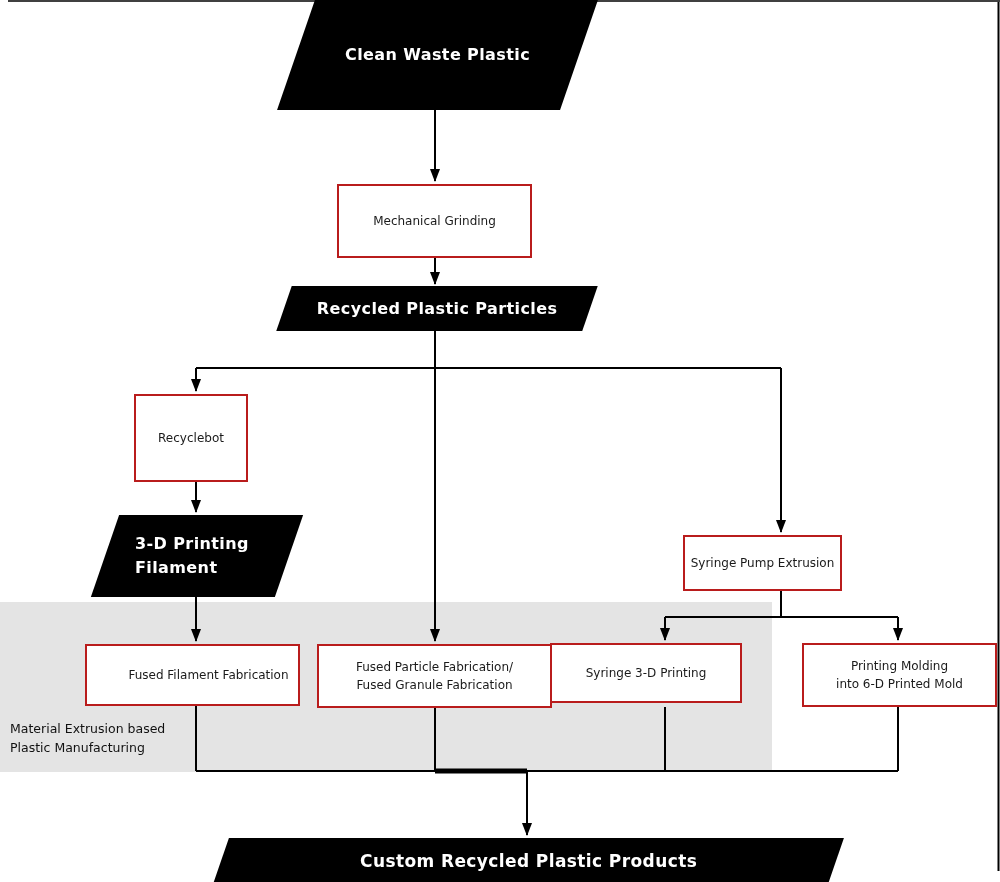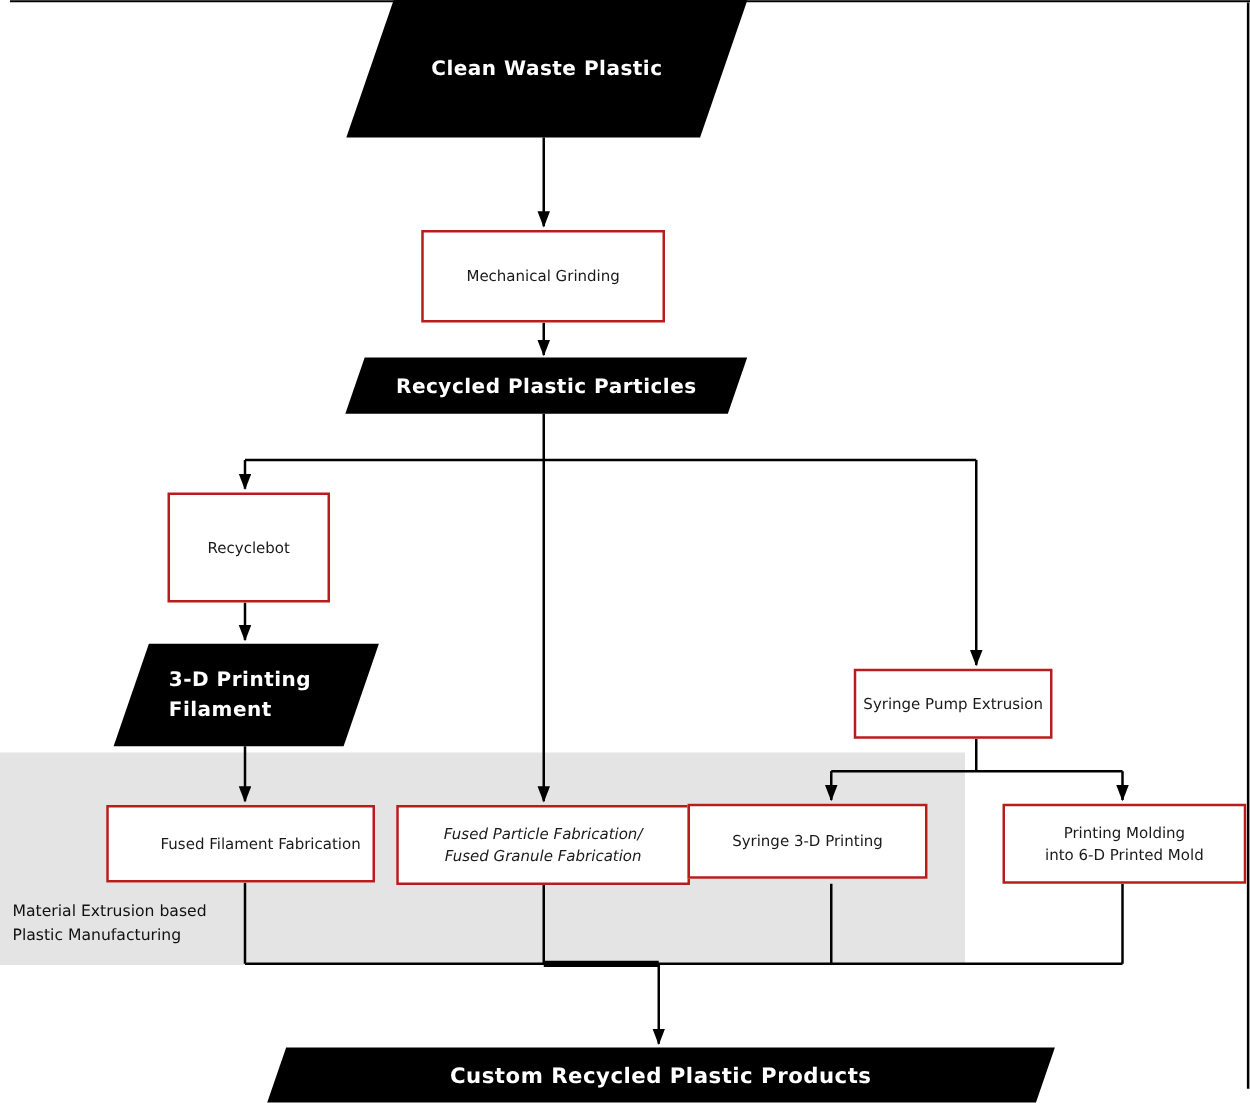--- a/index.html
+++ b/index.html
@@ -83,40 +83,40 @@
 </div>
 
 <div class="node pbox" style="left:337px;top:184px;width:195px;height:74px;">
   <span>Mechanical Grinding</span>
 </div>
 
 <div class="node para" style="left:284px;top:286px;width:306px;height:45px;">
   <div class="plabel">Recycled Plastic Particles</div>
 </div>
 
-<div class="node pbox" style="left:134px;top:394px;width:130px;height:88px;">
+<div class="node pbox" style="left:134px;top:394px;width:114px;height:88px;">
   <span>Recyclebot</span>
 </div>
 
 <div class="node para" style="left:105px;top:515px;width:184px;height:82px;justify-content:flex-start;">
   <div class="plabel left" style="padding-left:30px;">
     <span style="display:block;">3-D Printing</span>
     <span style="display:block;">Filament</span>
   </div>
 </div>
 
 <div class="node pbox" style="left:683px;top:535px;width:159px;height:56px;">
   <span>Syringe Pump Extrusion</span>
 </div>
 
 <div class="node pbox" style="left:85px;top:644px;width:215px;height:62px;padding-left:32px;">
   <span>Fused Filament Fabrication</span>
 </div>
 
-<div class="node pbox" style="left:317px;top:644px;width:235px;height:64px;font-style:italic;">
+<div class="node pbox" style="left:317px;top:644px;width:235px;height:64px;">
   <span>Fused Particle Fabrication/</span>
   <span>Fused Granule Fabrication</span>
 </div>
 
 <div class="node pbox" style="left:550px;top:643px;width:192px;height:60px;">
   <span>Syringe 3-D Printing</span>
 </div>
 
 <div class="node pbox" style="left:802px;top:643px;width:195px;height:64px;">
   <span>Printing Molding</span>

